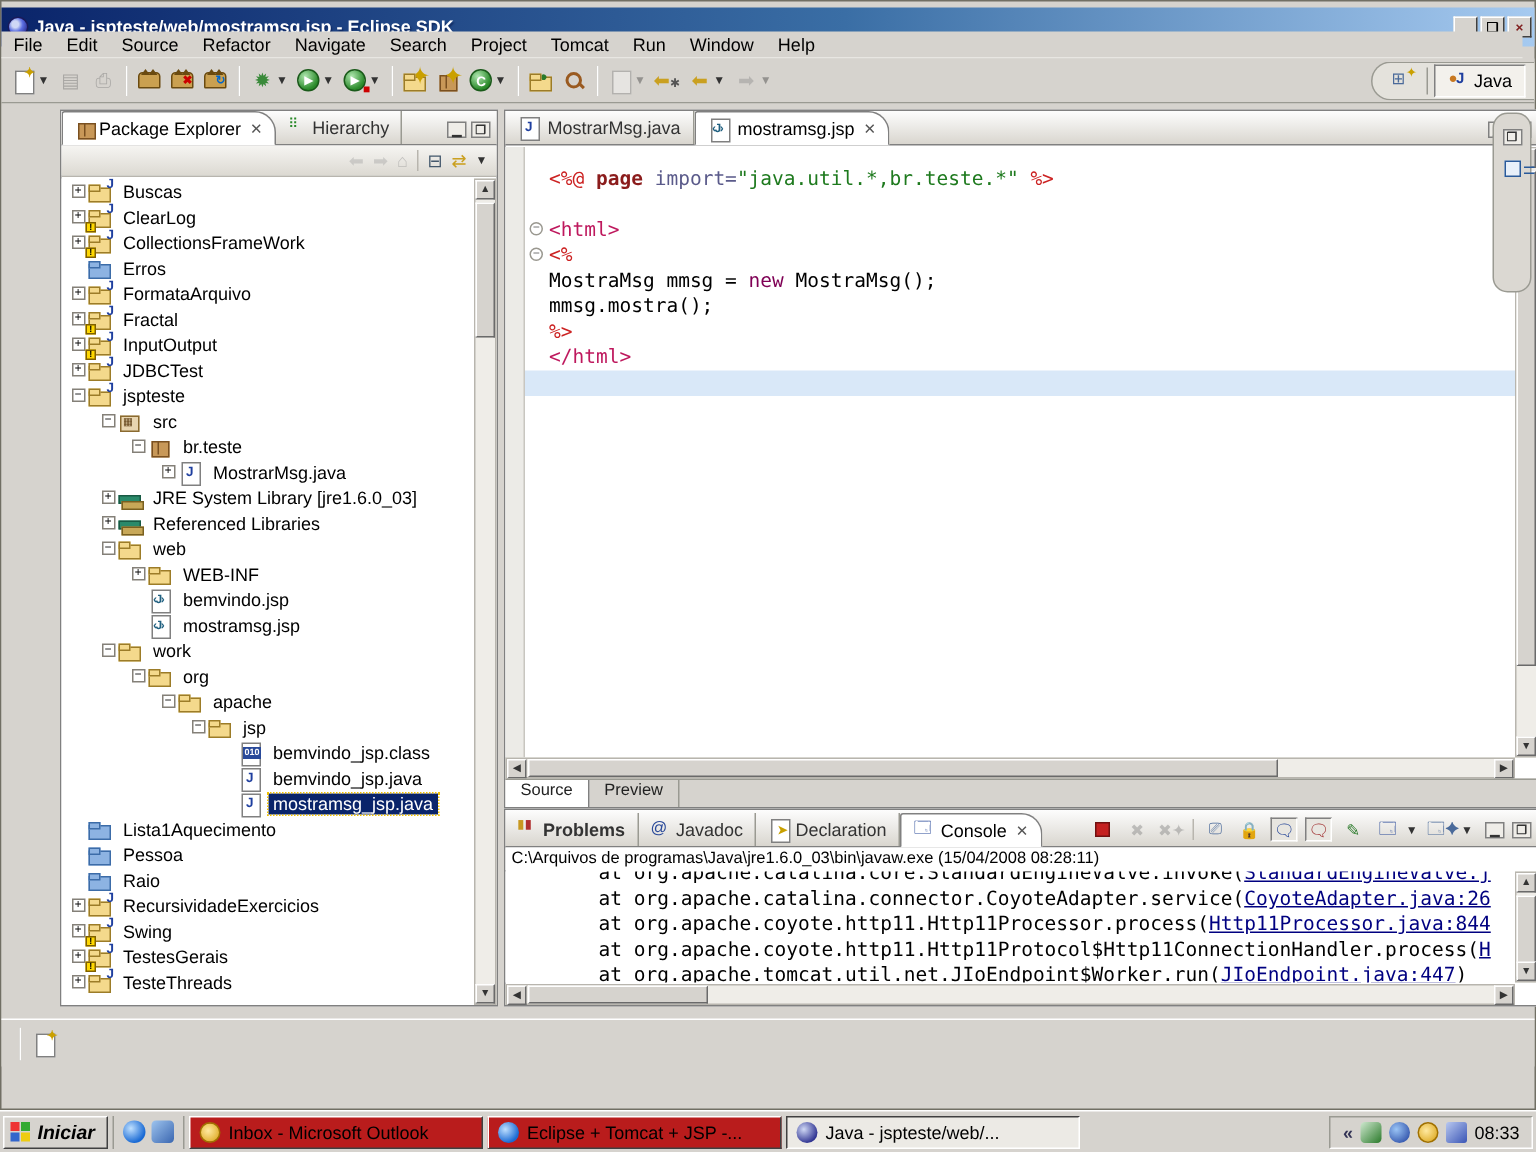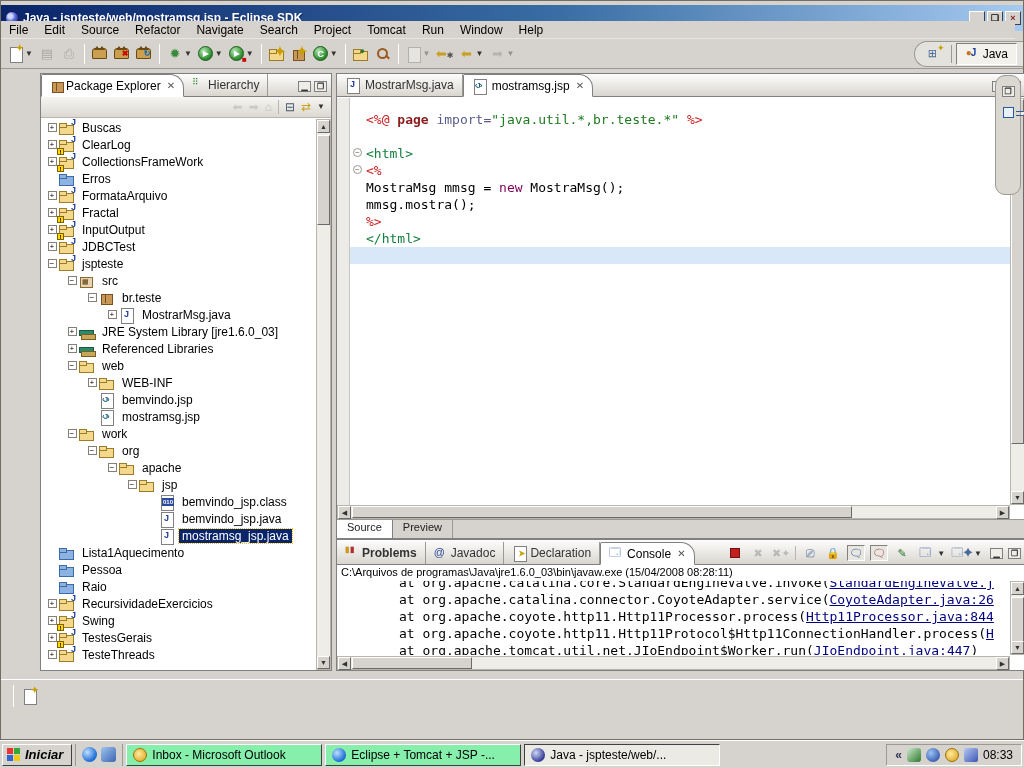--- a/index.html
+++ b/index.html
@@ -95,21 +95,21 @@
   
   #editor { left:302px; top:4px; width:690px; height:466px; }
   #edbody { position:absolute; top:24px; left:0; right:15px; bottom:33px; background:#fff; overflow:hidden; display:flex; }
   #ruler { width:13px; background:#ecebe7; border-right:1px solid #c8c6c0; flex:none; }
   #foldcol { width:16px; flex:none; }
   #code { flex:1; padding-top:13px; font:13px/17px "DejaVu Sans Mono",monospace; position:relative; }
   .cline { height:17px; white-space:pre; position:relative; }
   .cline.hl { background:#d9e8f8; margin-left:-16px; padding-left:16px; }
   .fold { position:absolute; left:-13px; top:3px; width:9px; height:9px; border:1px solid #9a9890; border-radius:50%; background:#fff; font:8px/7px "Liberation Mono",monospace; text-align:center; color:#666; }
   .tok-red{color:#cc2222} .tok-dir{color:#8b1c1c;font-weight:bold} .tok-attr{color:#5a5a8a}
-  .tok-str{color:#1e7a1e} .tok-tag{color:#15803d} .tok-kw{color:#7f0055;font-weight:normal} .tok-plain{color:#000}
+  .tok-str{color:#1e7a1e} .tok-tag{color:#be185d} .tok-kw{color:#7f0055;font-weight:normal} .tok-plain{color:#000}
   #edsbv { right:0; top:24px; bottom:33px; }
   #edsbh { left:0; right:15px; bottom:19px; }
   #srcprev { position:absolute; left:0; right:0; bottom:0; height:19px; background:#d6d3ce; border-top:1px solid #9a9a92; display:flex; font-size:11px; }
   .btab { padding:1px 10px 0; border-right:1px solid #9a9a92; color:#222; }
   .btab.active { background:#fff; border-right:1px solid #808080; font-weight:normal; }
 
   
   #strip { position:absolute; right:2px; top:6px; width:26px; height:120px; border:1px solid #9a9a92; border-radius:10px; background:#dbd8d2;
     display:flex; flex-direction:column; align-items:center; gap:10px; padding-top:10px; }
   .outl { width:11px; height:11px; border:1px solid #2a5a9a; background:#e8f0fa; position:relative; }
@@ -135,21 +135,21 @@
   #statusbar .stxt { margin-left:50px; }
 
   
   #taskbar { position:absolute; left:0; right:0; bottom:0; height:28px; background:#d6d3ce; border-top:1px solid #fff; display:flex; align-items:center; gap:3px; padding:0 2px; }
   #startbtn { display:flex; align-items:center; gap:4px; height:22px; padding:0 8px 0 4px; background:#d6d3ce;
     border:1px solid; border-color:#fff #404040 #404040 #fff; font:bold 13px "Liberation Sans",sans-serif; font-style:italic; }
   .xpflag { width:14px; height:14px; display:grid; grid-template-columns:6px 6px; grid-template-rows:6px 6px; gap:1px; }
   .xpflag i { display:block; } .xpflag i:nth-child(1){background:#e33} .xpflag i:nth-child(2){background:#3a3} .xpflag i:nth-child(3){background:#36c} .xpflag i:nth-child(4){background:#ec1}
   .ql { display:flex; gap:4px; padding:0 6px; border-left:1px solid #9a9a92; border-right:1px solid #9a9a92; height:22px; align-items:center; }
   .qicon { width:15px; height:15px; border-radius:50%; }
-  .task { display:flex; align-items:center; gap:5px; height:22px; width:196px; padding:0 6px; background:#86efac;
+  .task { display:flex; align-items:center; gap:5px; height:22px; width:196px; padding:0 6px; background:#b91c1c;
     border:1px solid; border-color:#fff #404040 #404040 #fff; font-size:12px; white-space:nowrap; overflow:hidden; }
   .task.active { background:#eceae5; border-color:#404040 #fff #fff #404040; font-weight:normal; }
   .task .ti { width:14px; height:14px; flex:none; border-radius:3px; }
   #tray { margin-left:auto; display:flex; align-items:center; gap:5px; height:22px; padding:0 8px; border:1px solid; border-color:#9a9a92 #fff #fff #9a9a92; font-size:12px; }
   .trico { width:14px; height:14px; border-radius:50%; }
 </style>
 </head>
 <body>
 
 <div class="win">

